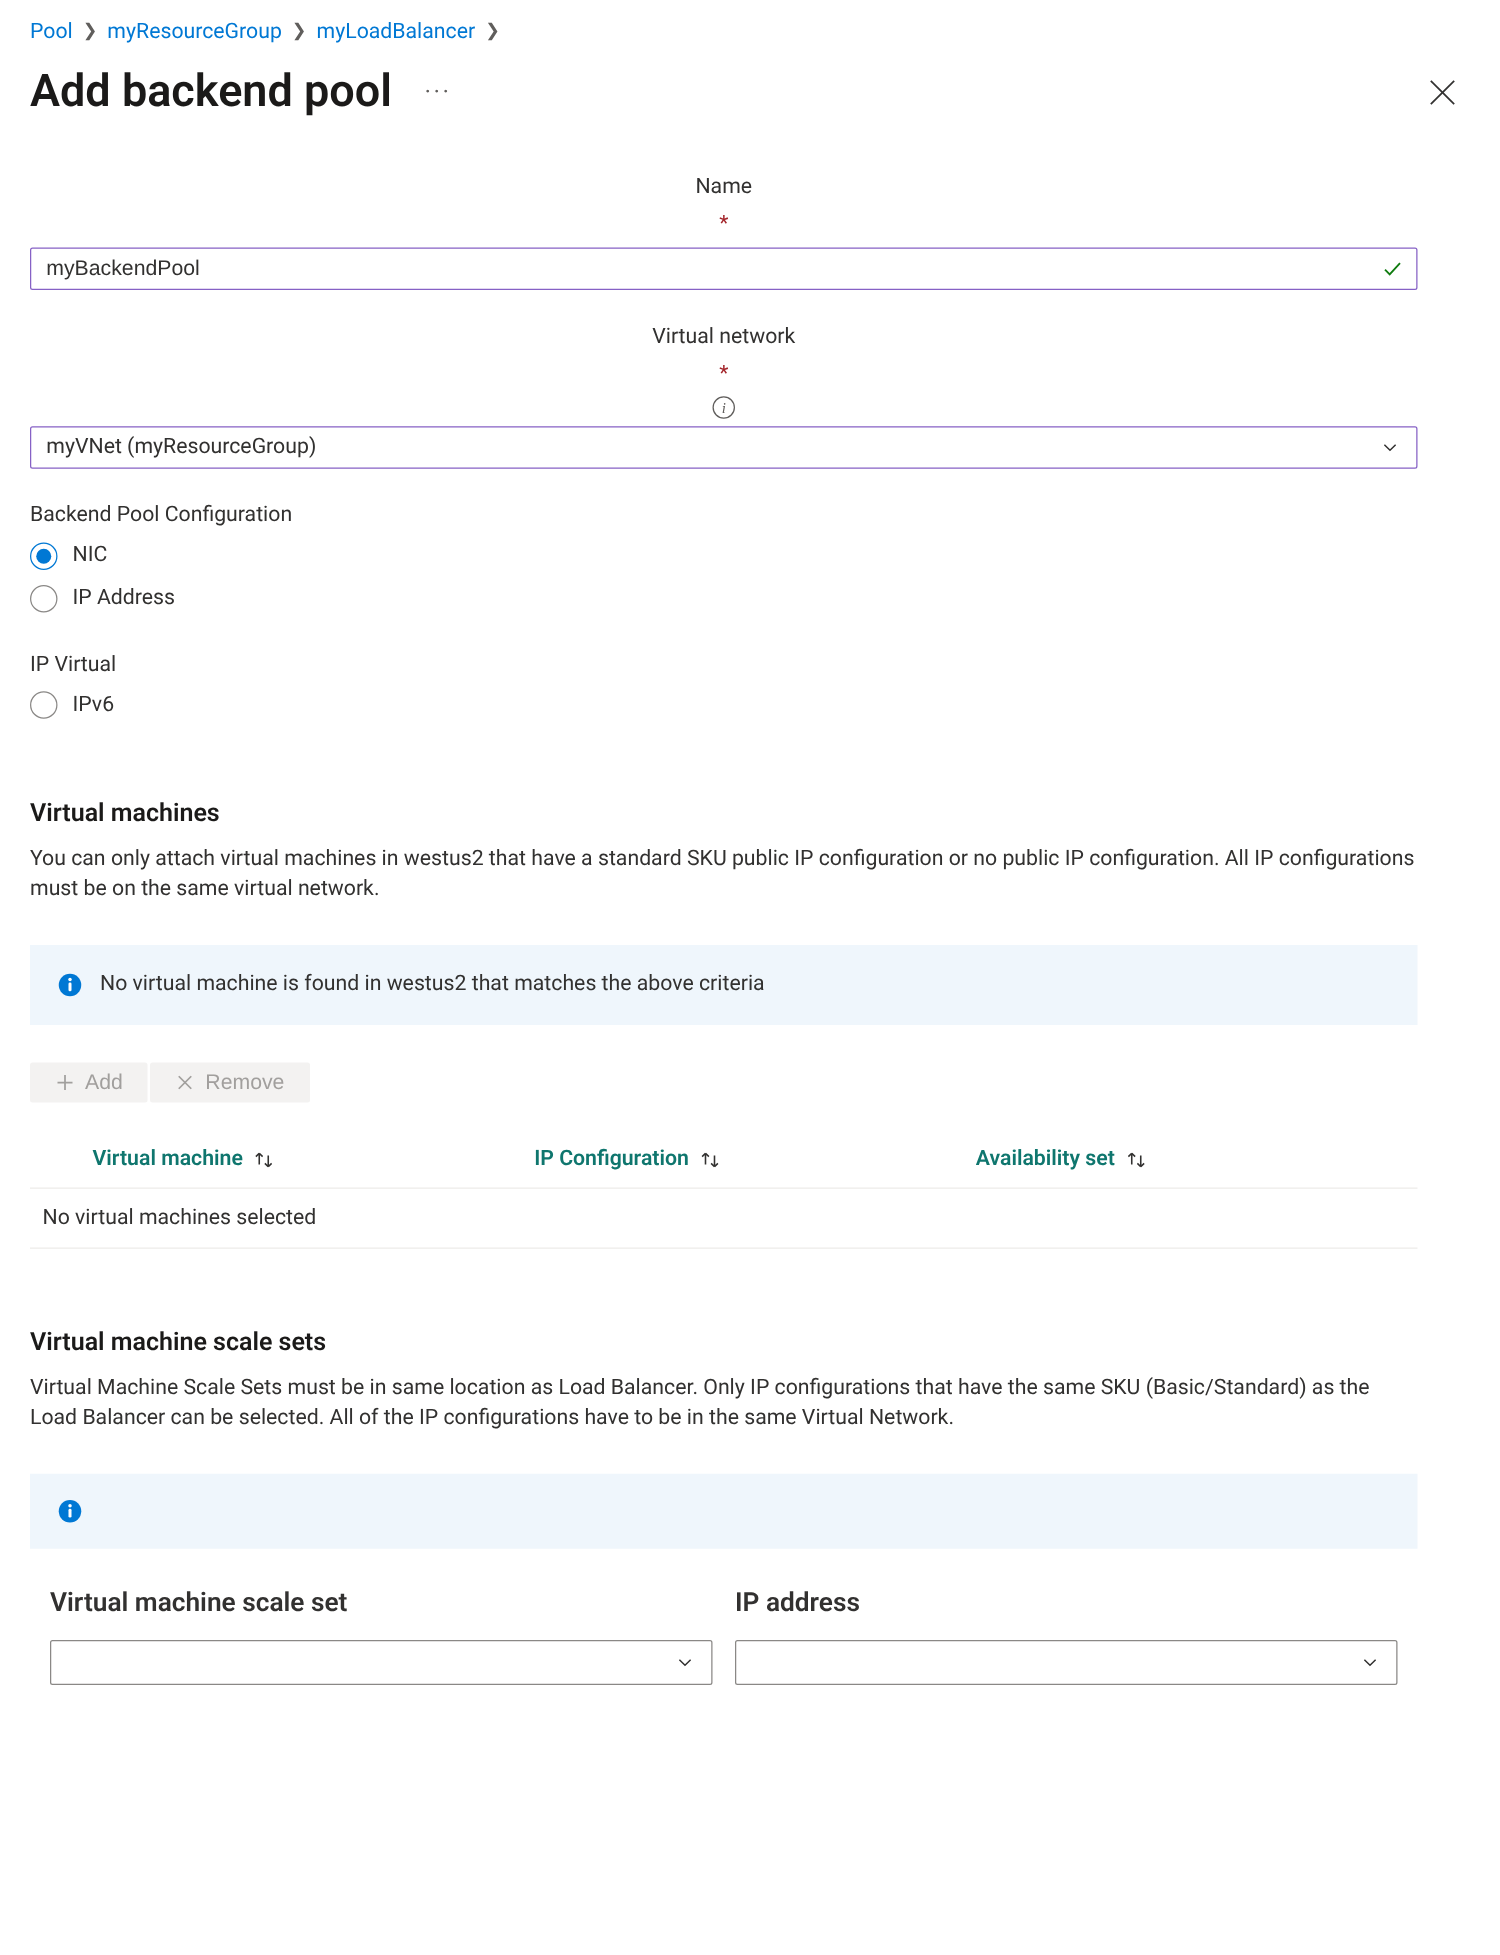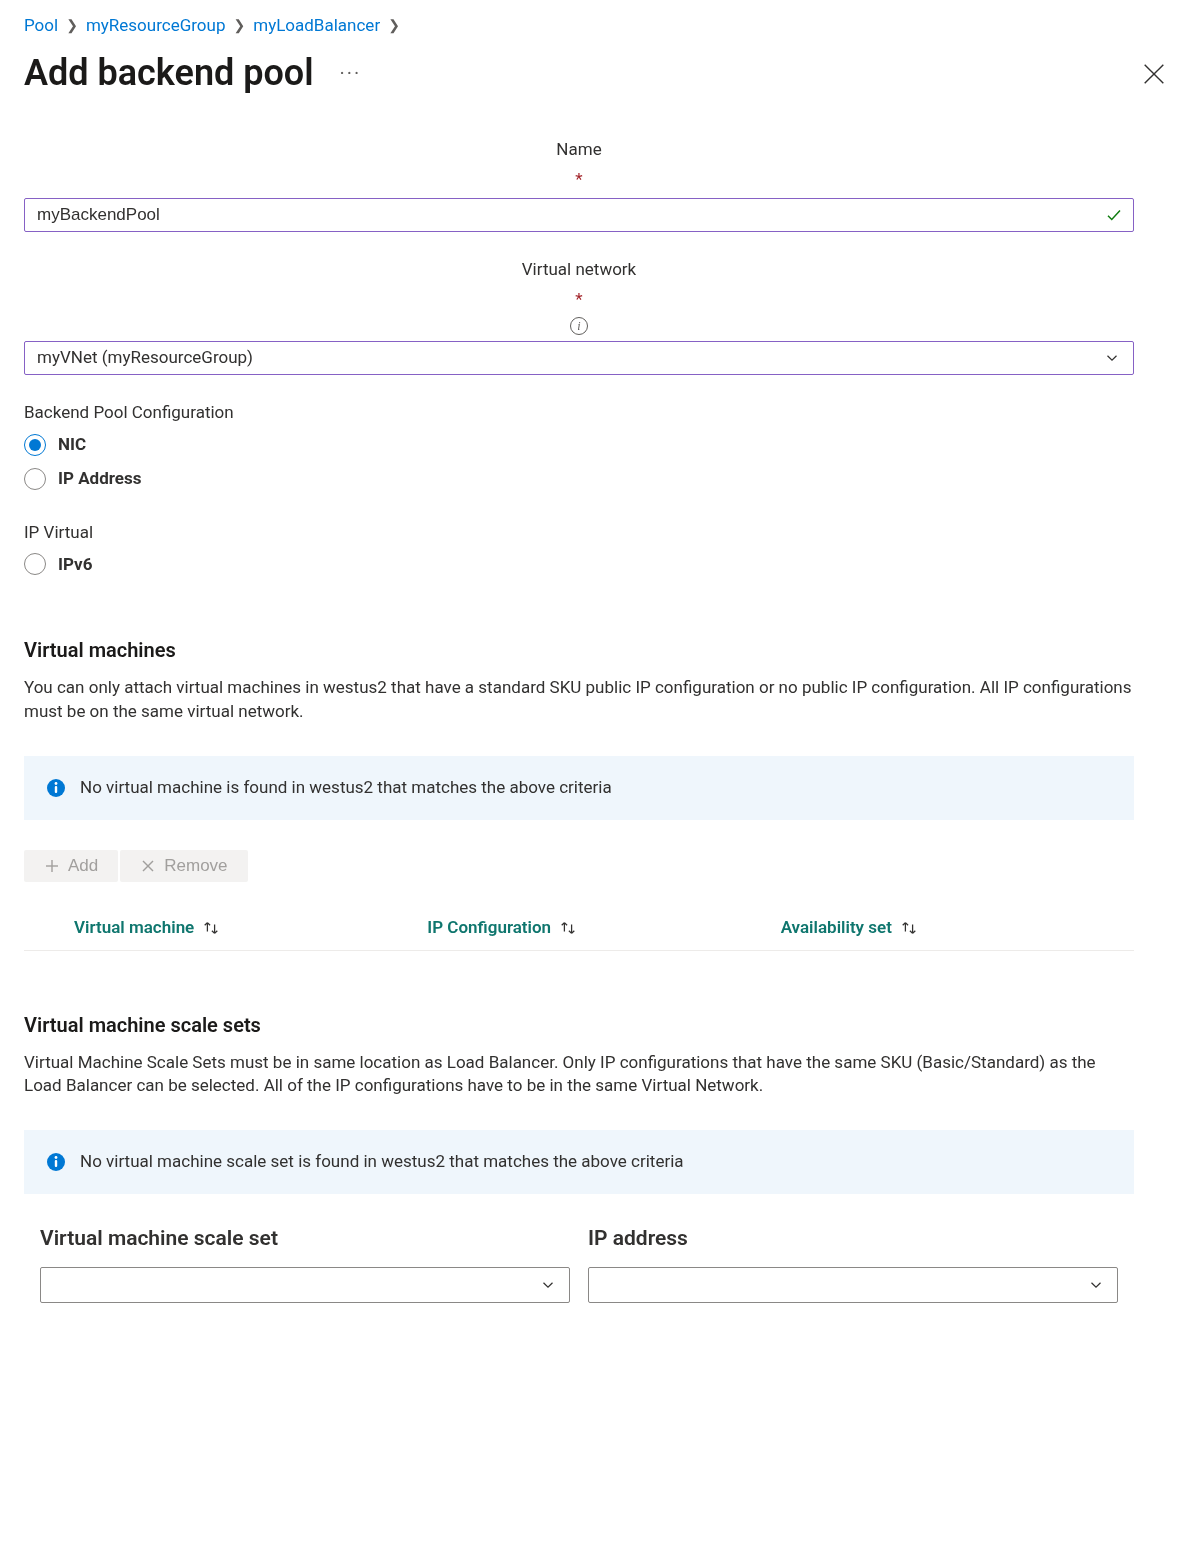--- a/index.html
+++ b/index.html
@@ -159,21 +159,20 @@
   .radio-group-label {
     font-size: 17px;
     color: var(--text);
     margin-bottom: 8px;
   }
   .radio-row {
     display: flex;
     align-items: center;
     gap: 12px;
     margin-bottom: 10px;
-    font-weight: bold;
   }
   .radio {
     width: 22px;
     height: 22px;
     border: 1px solid var(--border);
     border-radius: 50%;
     display: inline-flex;
     align-items: center;
     justify-content: center;
     background: #fff;
@@ -415,32 +414,32 @@
           </svg>
         </div>
         <div class="th">
           <span>Availability set</span>
           <svg class="sort-arrows" viewBox="0 0 20 20">
             <path d="M6 4 L6 14 M6 4 L3 7 M6 4 L9 7" fill="none" stroke="currentColor" stroke-width="1.4"></path>
             <path d="M14 16 L14 6 M14 16 L11 13 M14 16 L17 13" fill="none" stroke="currentColor" stroke-width="1.4"></path>
           </svg>
         </div>
       </div>
+      <div class="empty-row">No virtual machines selected</div>
     </div>
 
     <h2 class="section-title">Virtual machine scale sets</h2>
     <p class="section-desc">Virtual Machine Scale Sets must be in same location as Load Balancer. Only IP configurations that have the same SKU (Basic/Standard) as the Load Balancer can be selected. All of the IP configurations have to be in the same Virtual Network.</p>
 
     <div class="info-box">
       <svg class="info-icon" viewBox="0 0 20 20">
         <circle cx="10" cy="10" r="9" fill="#0078d4"></circle>
         <circle cx="10" cy="5.5" r="1.4" fill="#fff"></circle>
         <rect x="8.8" y="8" width="2.4" height="7" rx="1.1" fill="#fff"></rect>
       </svg>
-      <span>No virtual machine scale set is found in westus2 that matches the above criteria</span>
     </div>
 
     <div class="select-pair-head">
       <div>Virtual machine scale set</div>
       <div>IP address</div>
     </div>
     <div class="select-pair">
       <div class="plain-select">
         <span></span>
         <svg class="chevron" viewBox="0 0 24 24">

